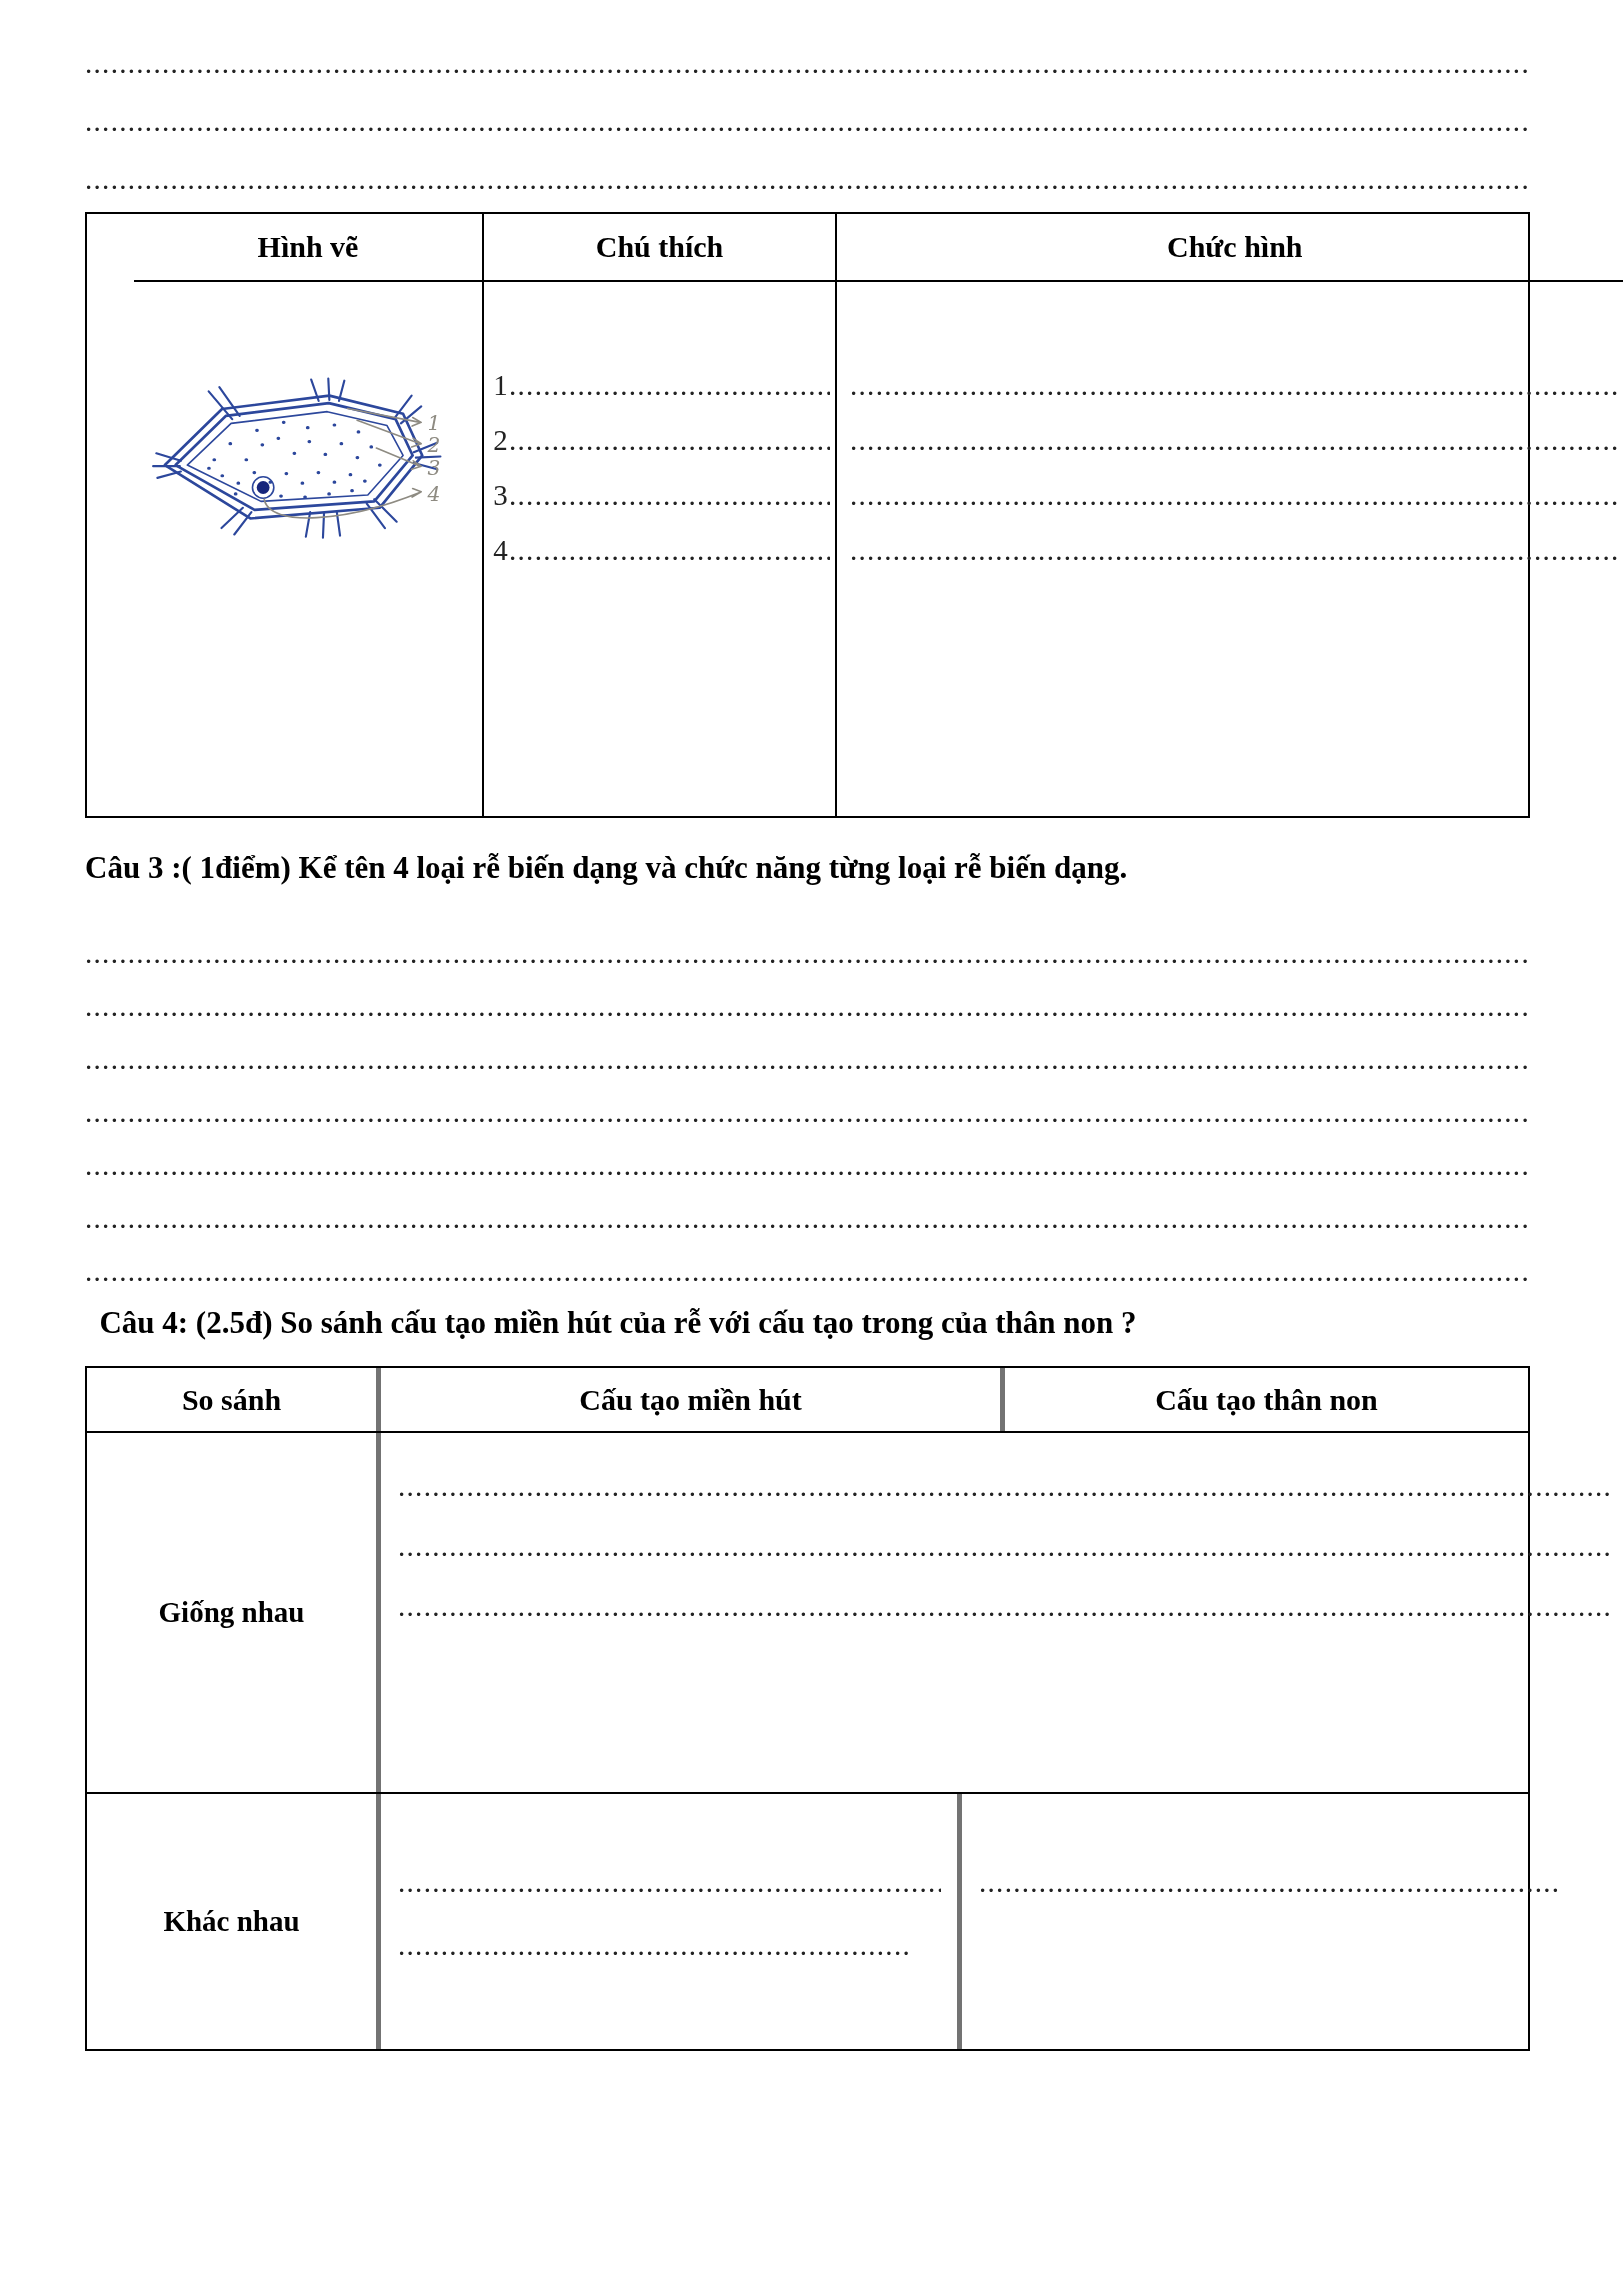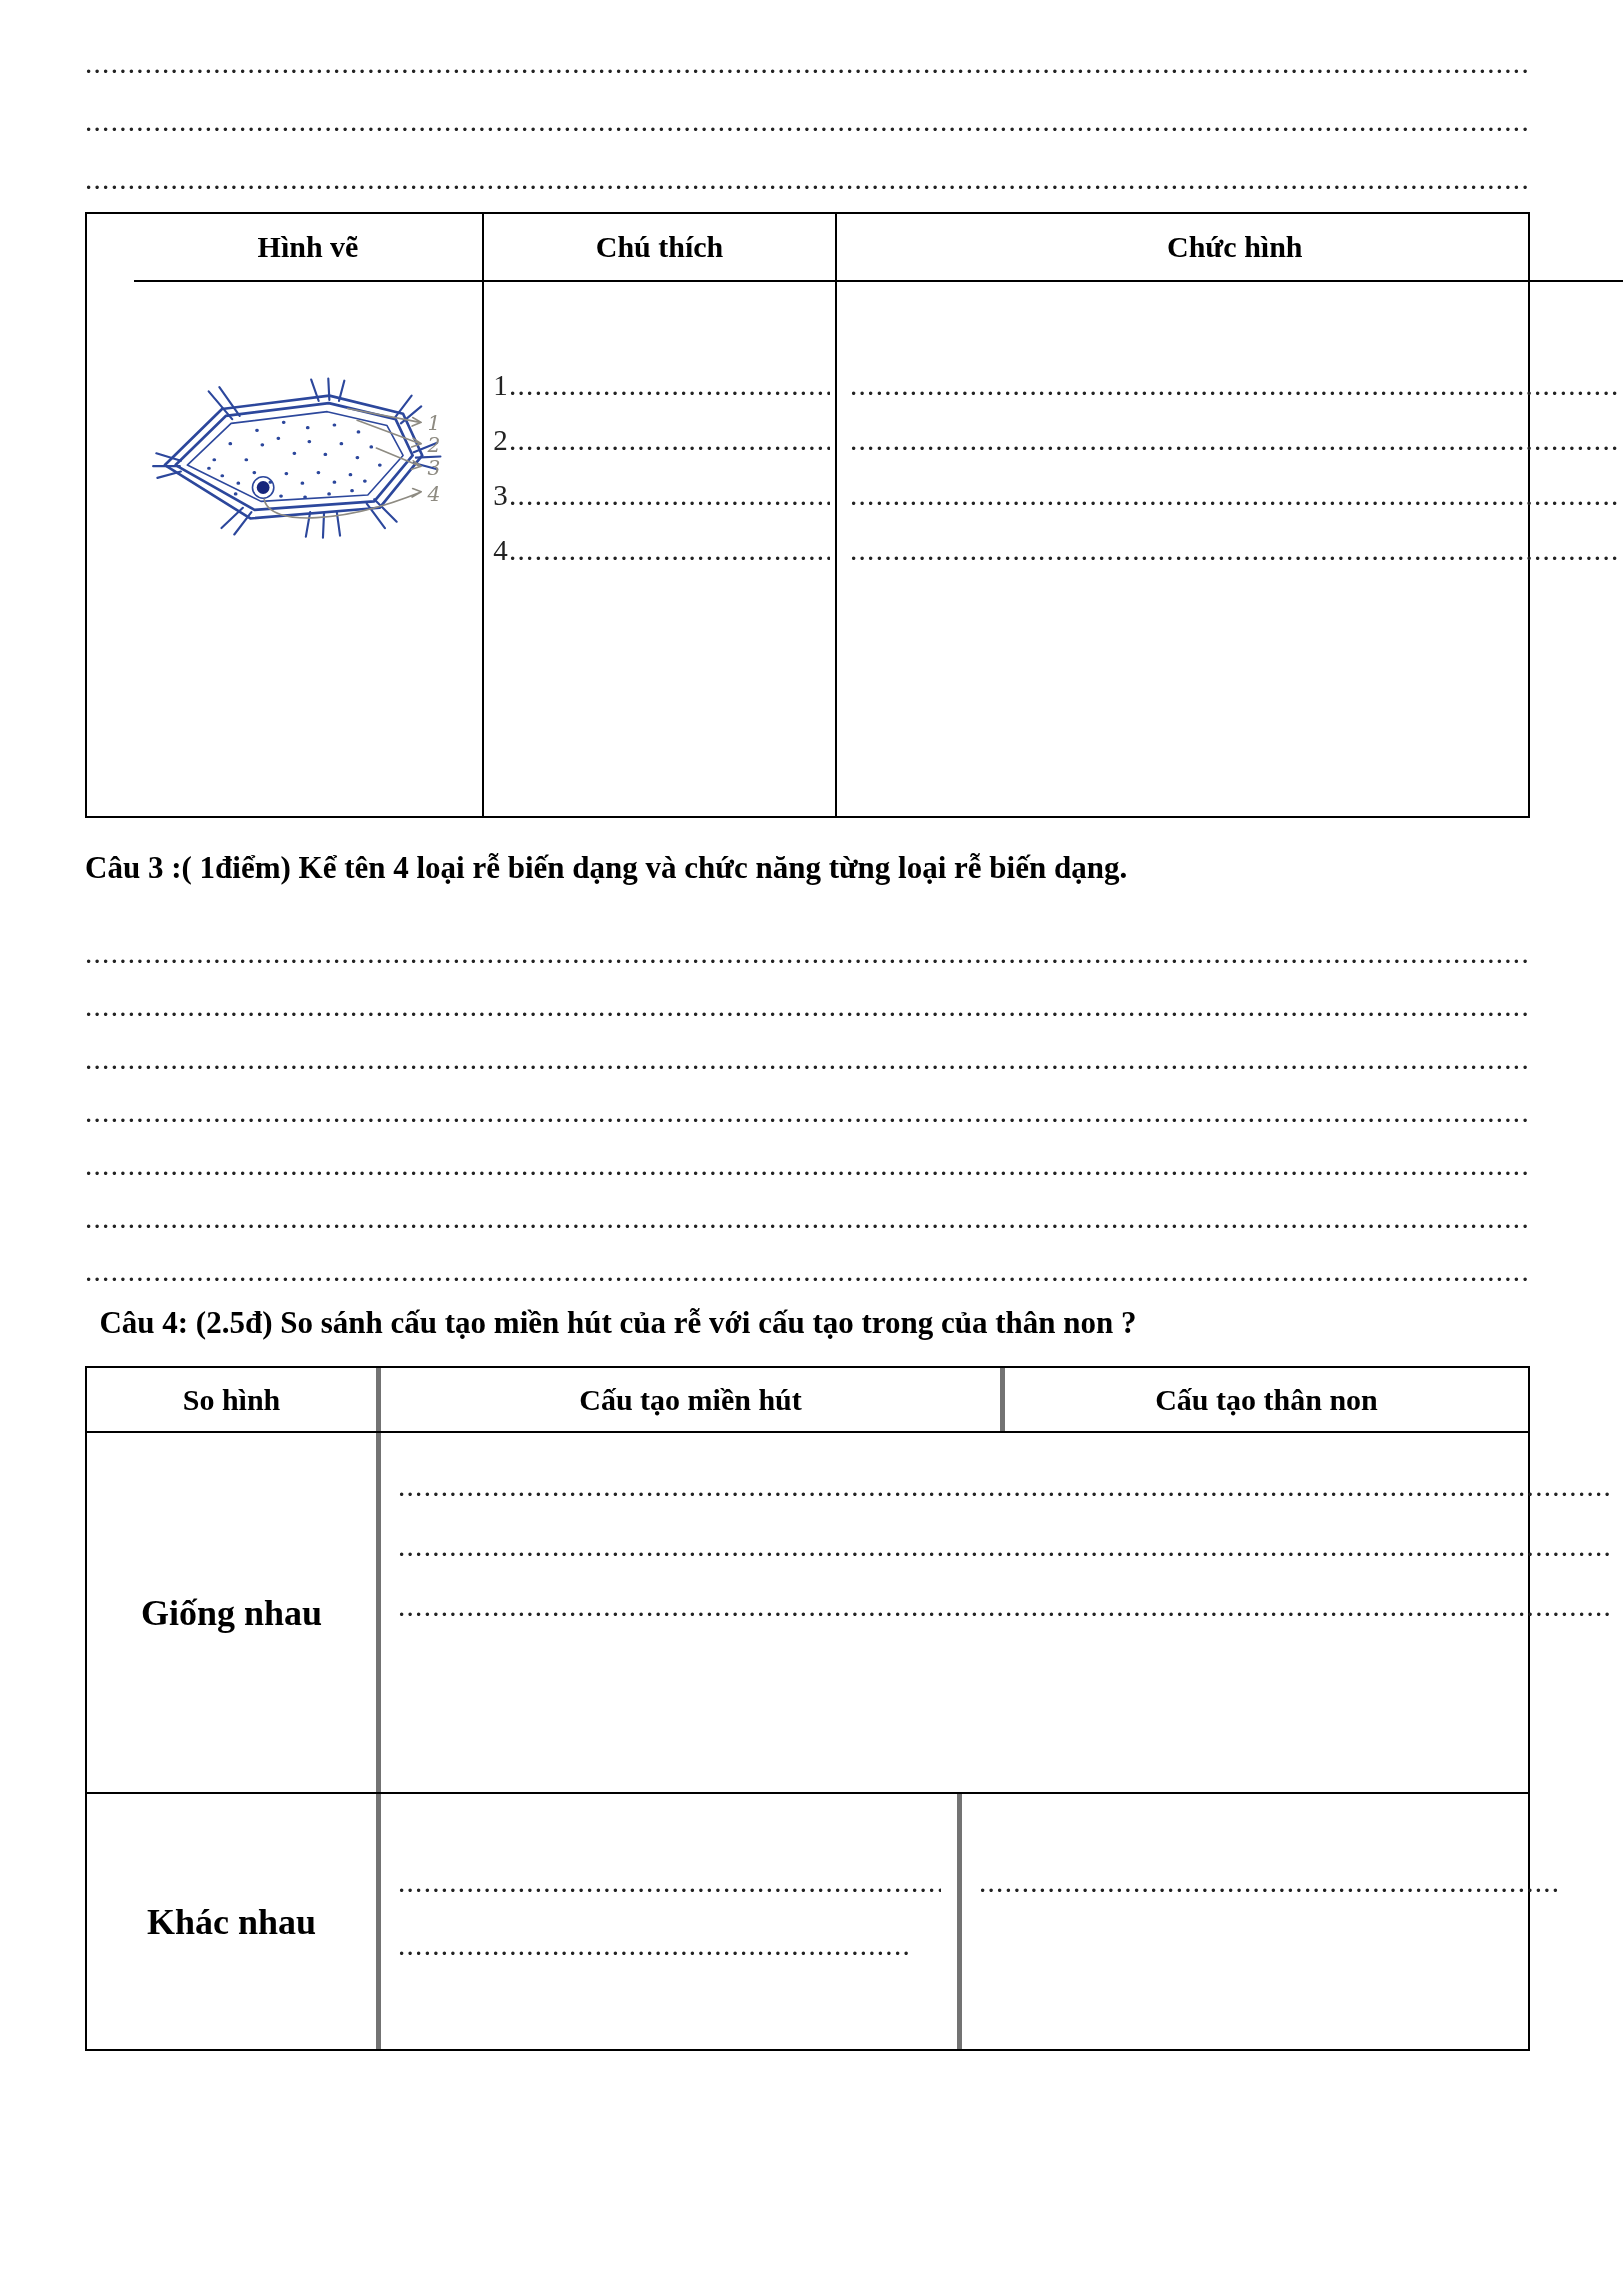--- a/index.html
+++ b/index.html
@@ -46,21 +46,21 @@
   .funcs { padding:76px 13px 0 13px; }
   .funcs .fill { line-height:55px; }
 
   .t2 { margin-top:18.3px; }
   .t2 .row { display:grid; }
   .t2 .row + .row { border-top:2px solid #000; }
   .t2 .cell + .cell { border-left:5px solid #737373; }
   .r-head { grid-template-columns:289px 624px 1fr; height:63px; }
   .r-giong { grid-template-columns:289px 1fr; height:361px; }
   .r-khac { grid-template-columns:289px 581px 1fr; height:257px; }
-  .rowlabel { font-size:36px; }
+  .rowlabel { font-size:29px; }
   .giongcell { padding:29px 15.7px 0 17px; }
   .giongcell .fill { line-height:48px; margin-bottom:11.8px; }
   .khaccell { padding:65px 15.7px 0 17px; }
   .khaccell .fill { line-height:47px; margin-bottom:15.7px; }
 </style>
 </head>
 <body>
 
 <div class="page">
 
@@ -126,21 +126,21 @@
     <div class="dotline">..................................................................................................................................................................................................................................................................................</div>
     <div class="dotline">..................................................................................................................................................................................................................................................................................</div>
     <div class="dotline">..................................................................................................................................................................................................................................................................................</div>
     <div class="dotline">..................................................................................................................................................................................................................................................................................</div>
   </section>
 
   <h2 class="qtitle q4title">Câu 4: (2.5đ) So sánh cấu tạo miền hút của rễ với cấu tạo trong của thân non ?</h2>
 
   <div class="table t2">
     <div class="row r-head">
-      <div class="cell th">So hình</div>
+      <div class="cell th">So sánh</div>
       <div class="cell th">Cấu tạo miền hút</div>
       <div class="cell th">Cấu tạo thân non</div>
     </div>
 
     <div class="row r-giong">
       <div class="cell th rowlabel">Giống nhau</div>
       <div class="cell giongcell">
         <p class="fill">..............................................................................................................................................</p>
         <p class="fill">..............................................................................................................................................</p>
         <p class="fill">..............................................................................................................................................</p>

